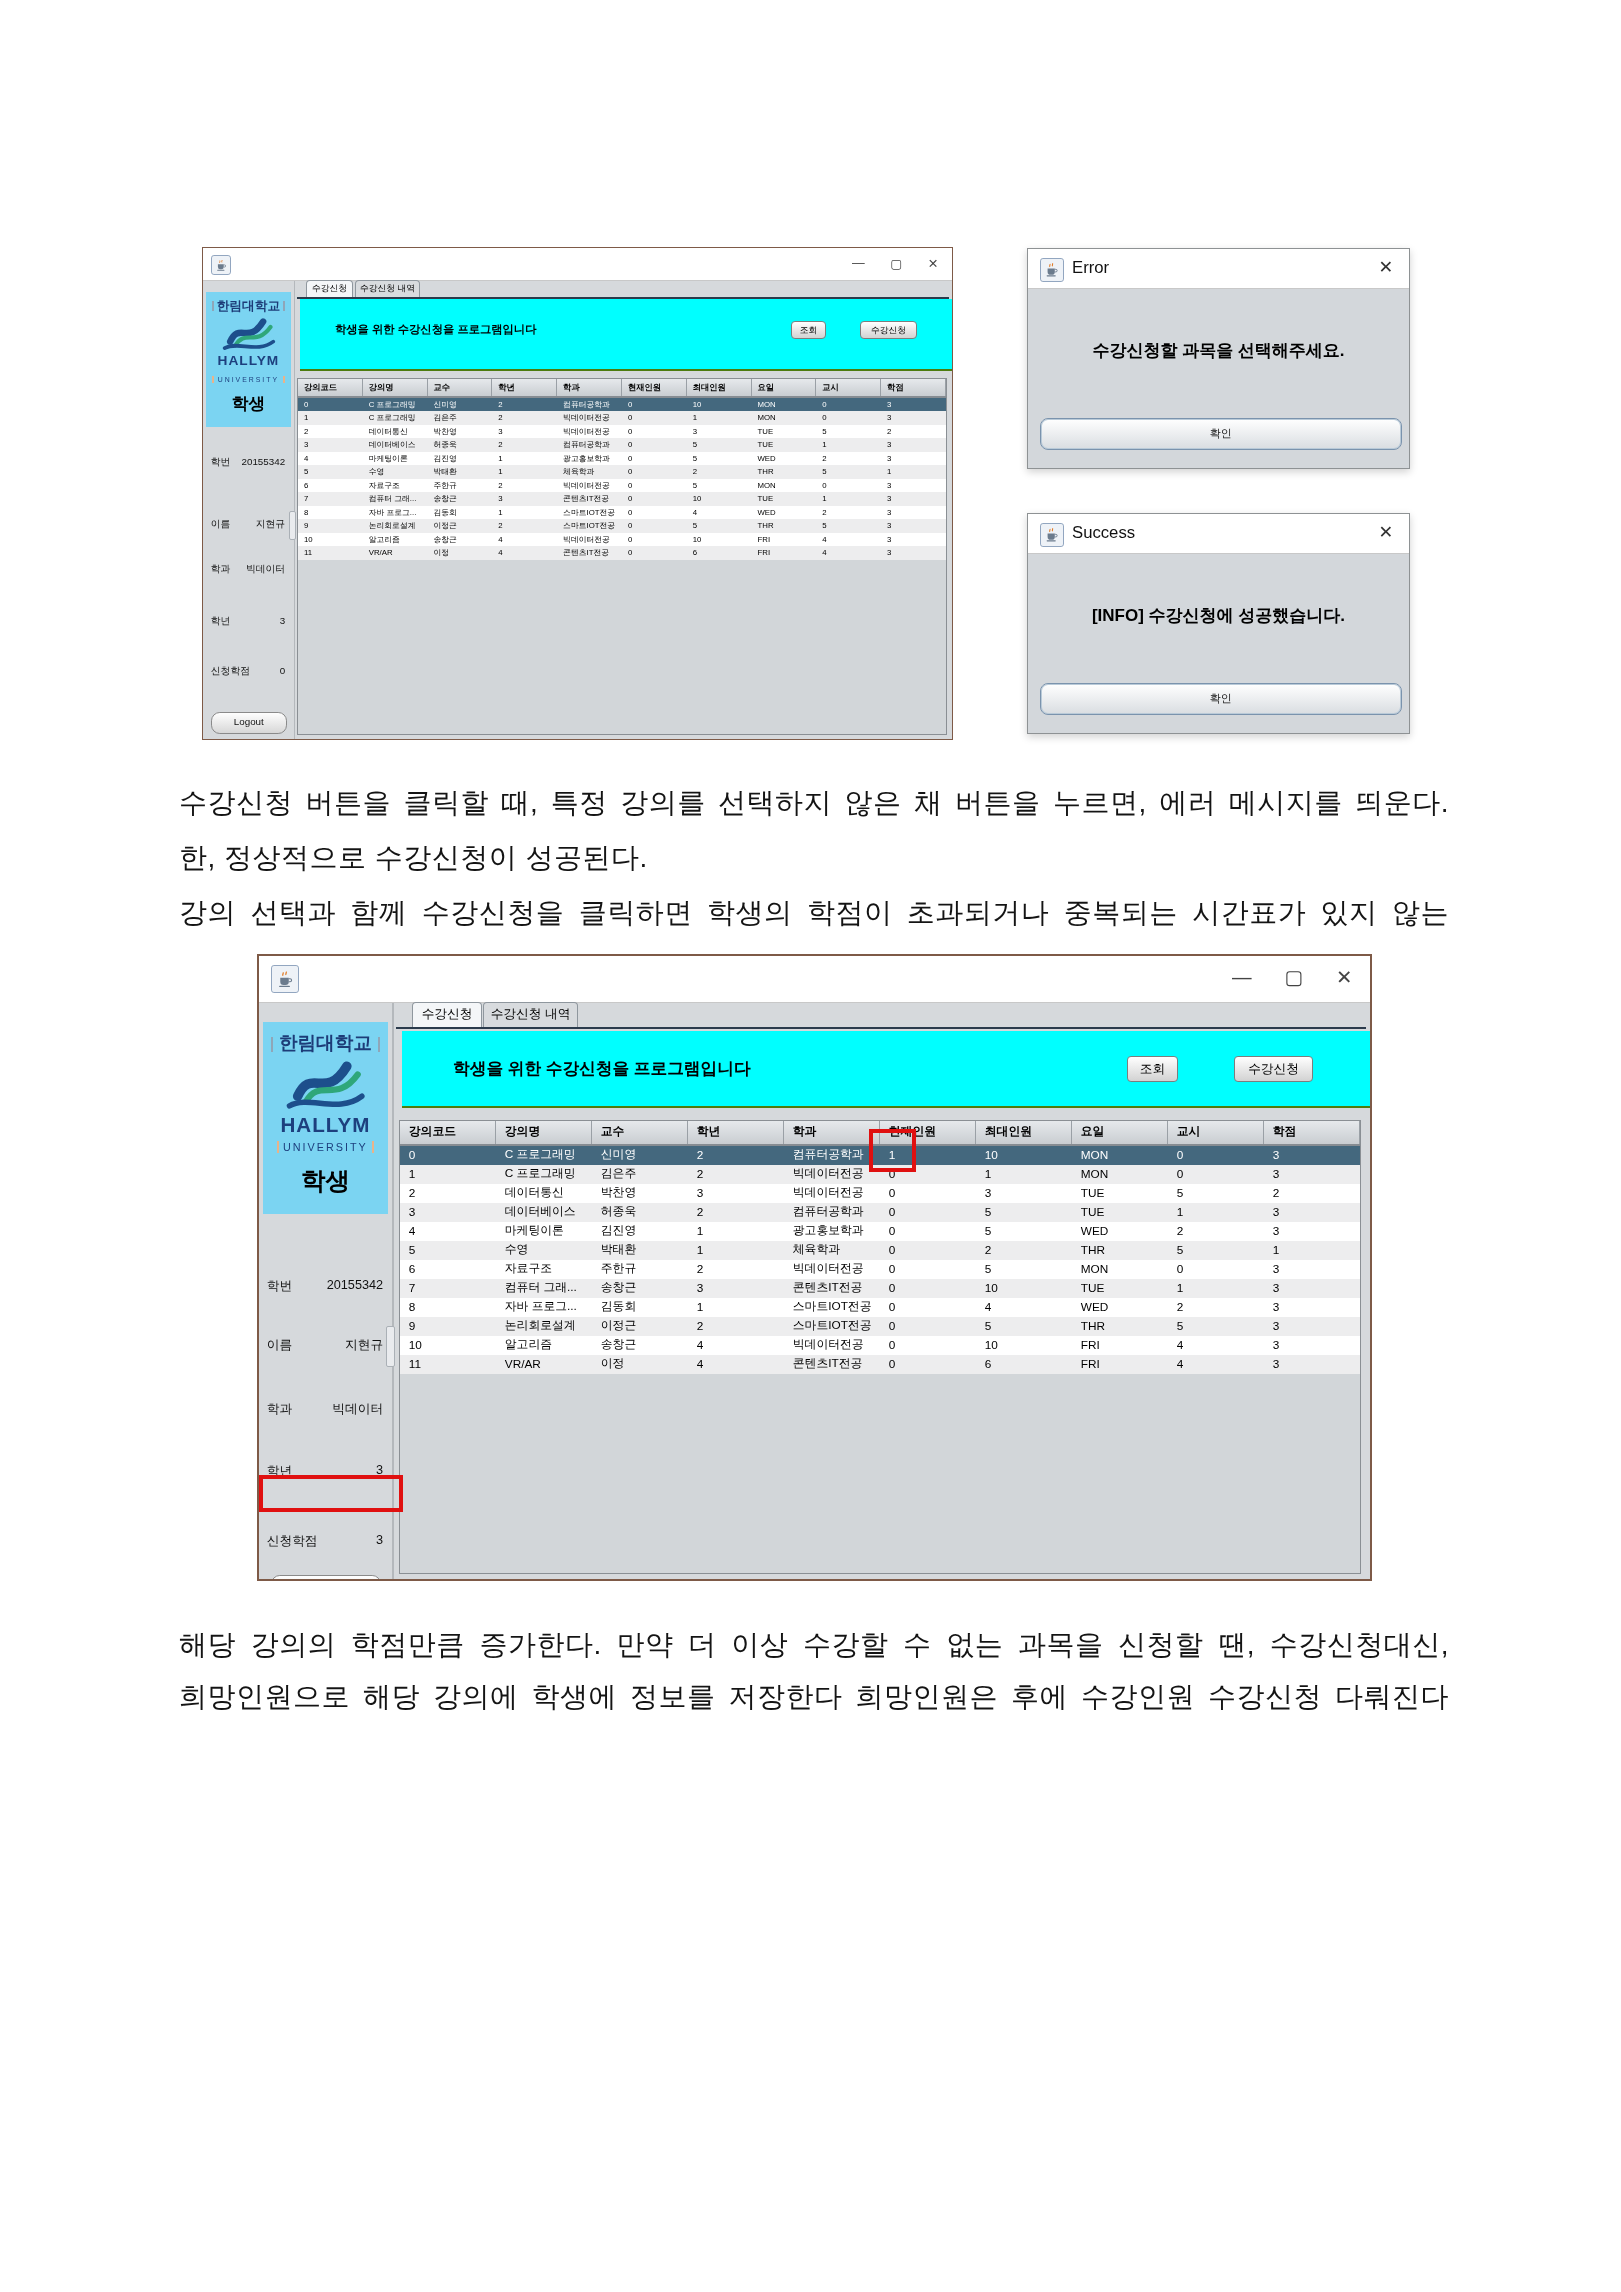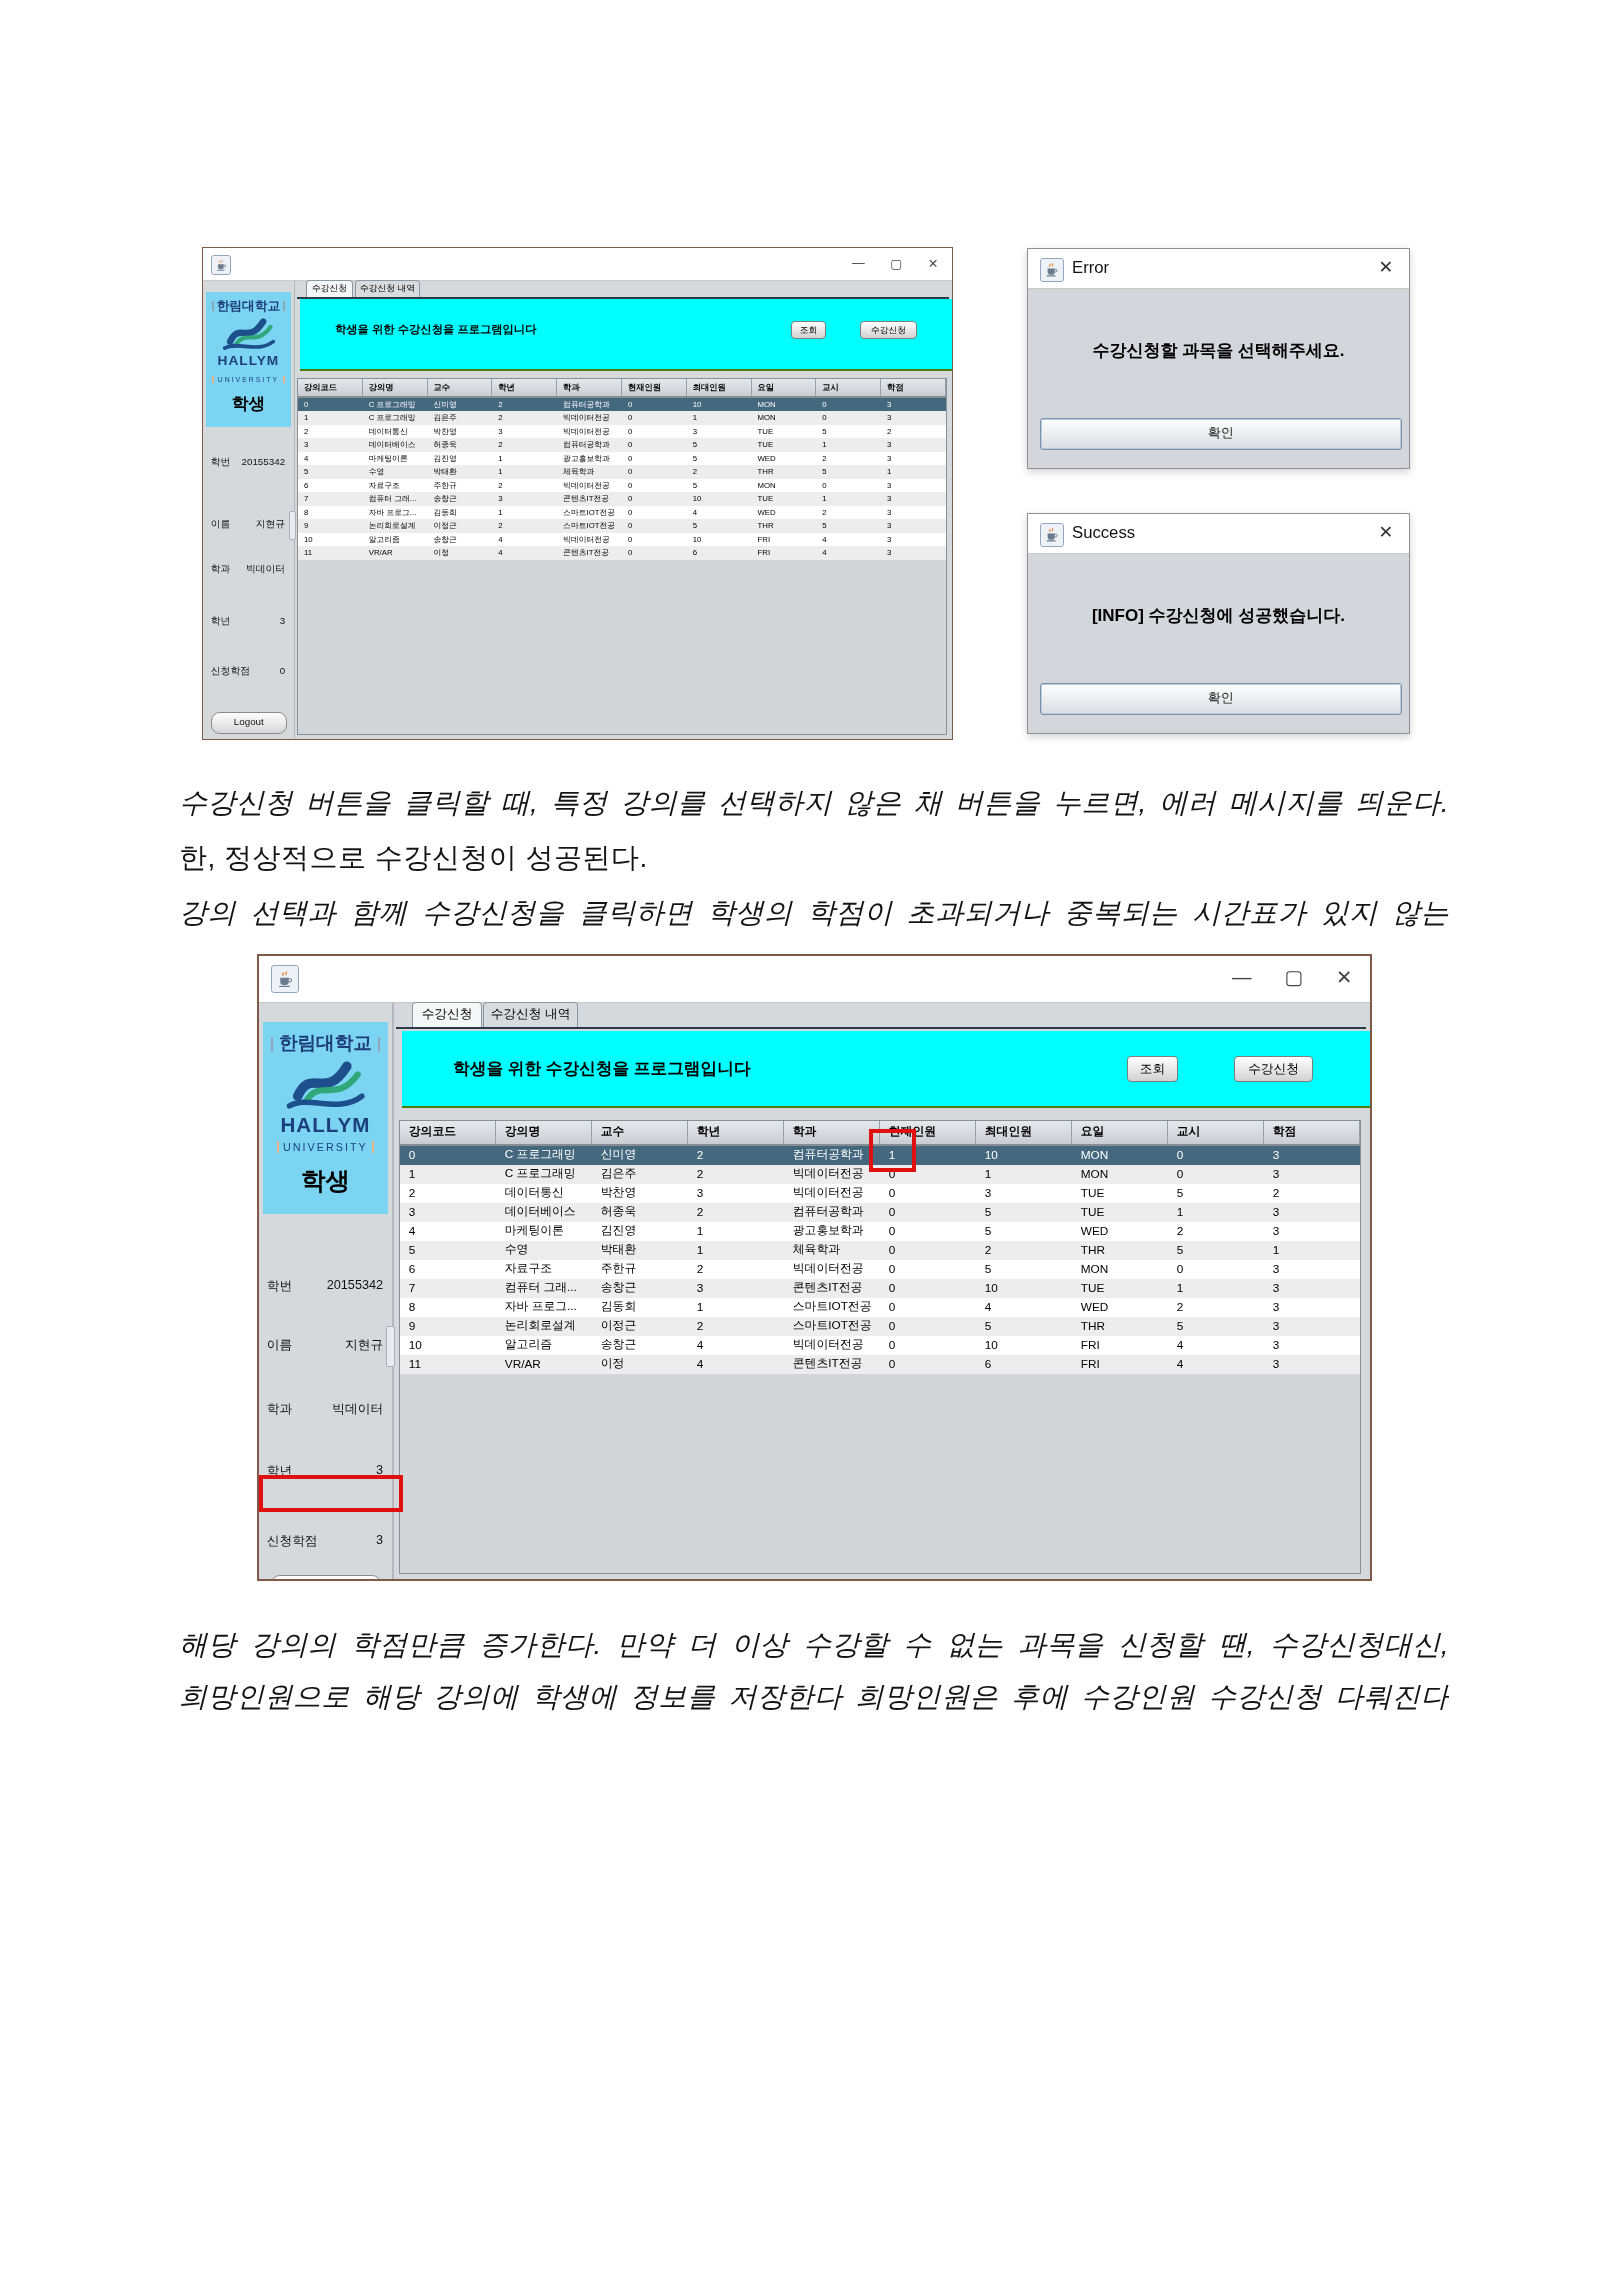--- a/index.html
+++ b/index.html
@@ -112,30 +112,30 @@
   
   .dialog{position:absolute;width:383px;height:221px;background:#d3d7db;border:1px solid #8e9294;box-sizing:border-box;box-shadow:0 2.9px 7.8px rgba(0,0,0,.18);}
   #dlg-error{left:1027px;top:248px;}
   #dlg-success{left:1027px;top:513px;}
   .dialog .titlebar{height:39px;}
   .dialog .java-btn{left:11.8px;top:8.8px;width:22.5px;height:22.5px;}
   .dialog .java-btn svg{width:15.7px;height:15.7px;}
   .dialog .dlg-title{position:absolute;left:44px;top:8.8px;font-size:16.7px;color:#111;}
   .dialog .dlg-close{position:absolute;right:15.7px;top:7.8px;font-size:17.6px;color:#333;cursor:pointer;}
   .dialog .dlg-msg{position:absolute;left:0;right:0;top:90px;text-align:center;font-size:17px;font-weight:bold;color:#000;}
-  .dialog .dlg-ok{position:absolute;left:11.8px;top:169px;width:360px;height:30px;background:linear-gradient(#ffffff,#d9dde1);border:1px solid #7a93ad;border-radius:3px;font-size:13px;color:#111;text-align:center;line-height:28px;cursor:pointer;box-shadow:0 0 0 1px #b9cad8 inset;}
+  .dialog .dlg-ok{position:absolute;left:11.8px;top:169px;width:360px;height:30px;background:linear-gradient(#ffffff,#d9dde1);border:1px solid #7a93ad;border-radius:8px;font-size:11px;color:#111;text-align:center;line-height:28px;cursor:pointer;box-shadow:0 0 0 1px #b9cad8 inset;}
 
   
   .para{position:absolute;left:179px;width:1270px;color:#141414;font-size:28px;letter-spacing:0.5px;}
   #para1{top:775px;}
   #para2{top:1619px;}
   #para1 .pline{height:55px;line-height:55px;}
   #para2 .pline{height:52px;line-height:52px;}
   .pline{overflow:hidden;white-space:nowrap;}
-  .pline.just{text-align:justify;text-align-last:justify;white-space:normal;height:auto;font-style:italic;}
+  .pline.just{text-align:justify;text-align-last:justify;white-space:normal;height:auto;}
 </style>
 </head>
 <body>
 
 <div id="sw" class="app-window">
   <div class="titlebar">
     <div class="java-btn">
   <svg viewBox="0 0 24 24" xmlns="http://www.w3.org/2000/svg">
     <path d="M9 3c1.2 1.6-1.2 2.6 0 4.4" stroke="#e07820" stroke-width="1.6" fill="none"></path>
     <path d="M13 2c1.2 1.6-1.2 2.6 0 4.4" stroke="#e07820" stroke-width="1.6" fill="none"></path>

